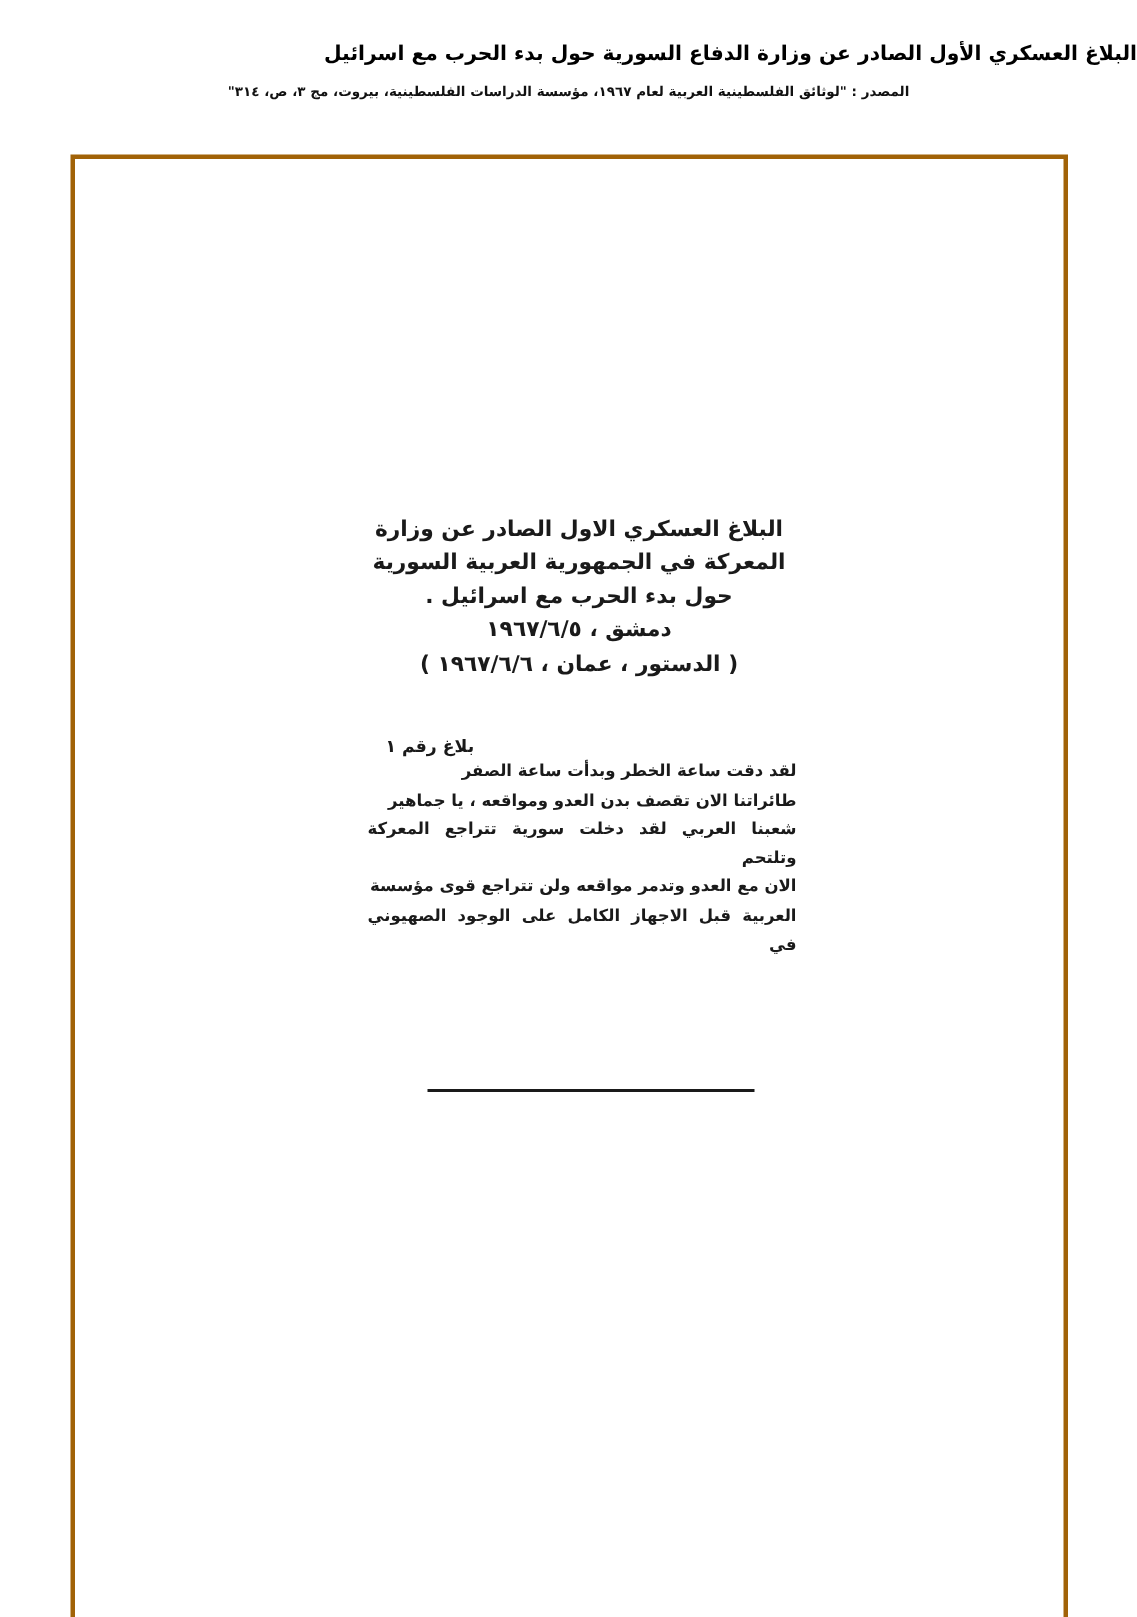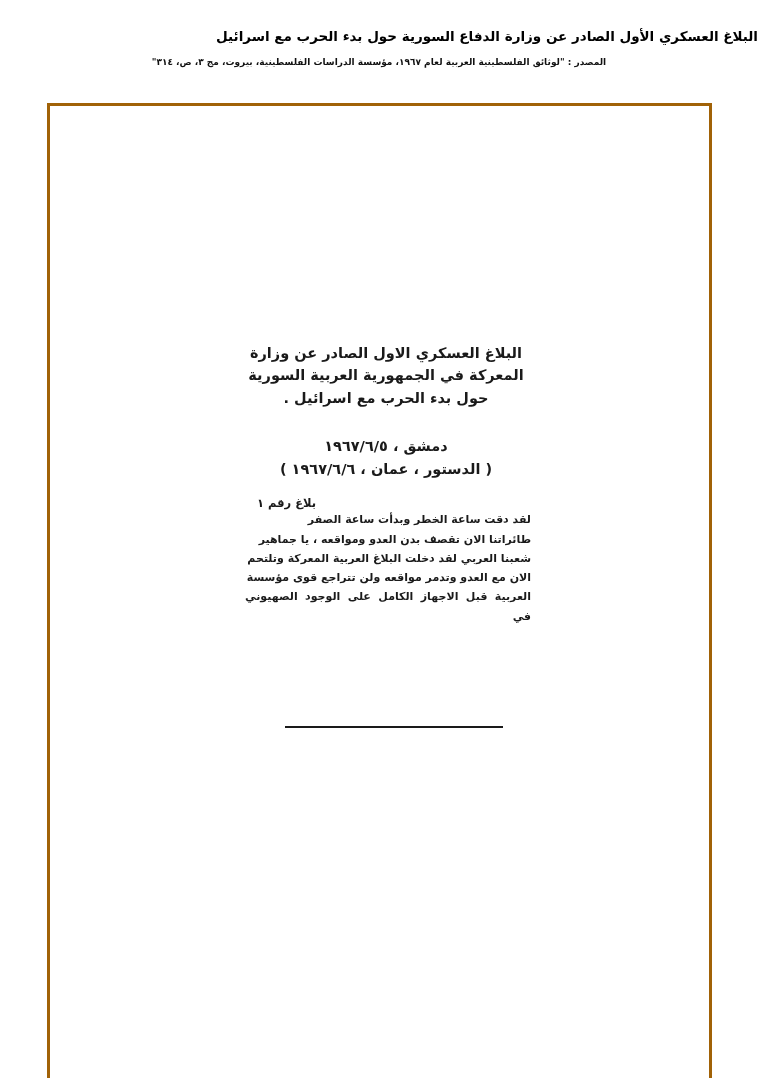--- a/index.html
+++ b/index.html
@@ -74,31 +74,30 @@
   .scan-title {
     font-family: "DejaVu Sans", "Liberation Sans", sans-serif;
     font-size: 14.5px;
     font-weight: bold;
     line-height: 1.55;
     color: #1a1a1a;
     text-align: center;
     margin-right: 6px;
   }
   .scan-place {
-    margin-top: 26px;
     font-family: "DejaVu Sans", "Liberation Sans", sans-serif;
     font-size: 14.5px;
     font-weight: bold;
     line-height: 1.55;
     color: #1a1a1a;
     text-align: center;
     margin-right: 6px;
   }
   .scan-bulletin-no {
-    margin-top: 16px;
+    margin-top: 36px;
     font-family: "DejaVu Sans", "Liberation Sans", sans-serif;
     font-size: 11.5px;
     font-weight: bold;
     color: #1a1a1a;
     text-align: left;
     padding-left: 18px;
   }
   .scan-body {
     font-family: "DejaVu Sans", "Liberation Sans", sans-serif;
     font-size: 11px;
@@ -144,21 +143,21 @@
         <div class="scan-place">
           <div>دمشق ، ١٩٦٧/٦/٥</div>
           <div>( الدستور ، عمان ، ١٩٦٧/٦/٦ )</div>
         </div>
 
         <div class="scan-bulletin-no">بلاغ رقم ١</div>
 
         <div class="scan-body">
           <span>لقد دقت ساعة الخطر وبدأت ساعة الصفر</span>
           <span>طائراتنا الان تقصف بدن العدو ومواقعه ، يا جماهير</span>
-          <span>شعبنا العربي لقد دخلت البلاغ العربية المعركة وتلتحم</span>
+          <span>شعبنا العربي لقد دخلت سورية تتراجع المعركة وتلتحم</span>
           <span>الان مع العدو وتدمر مواقعه ولن تتراجع قوى مؤسسة</span>
           <span>العربية قبل الاجهاز الكامل على الوجود الصهيوني في</span>
         </div>
 
       </div>
       <div class="rule"></div>
     </div>
   </div>
 
 </div>

